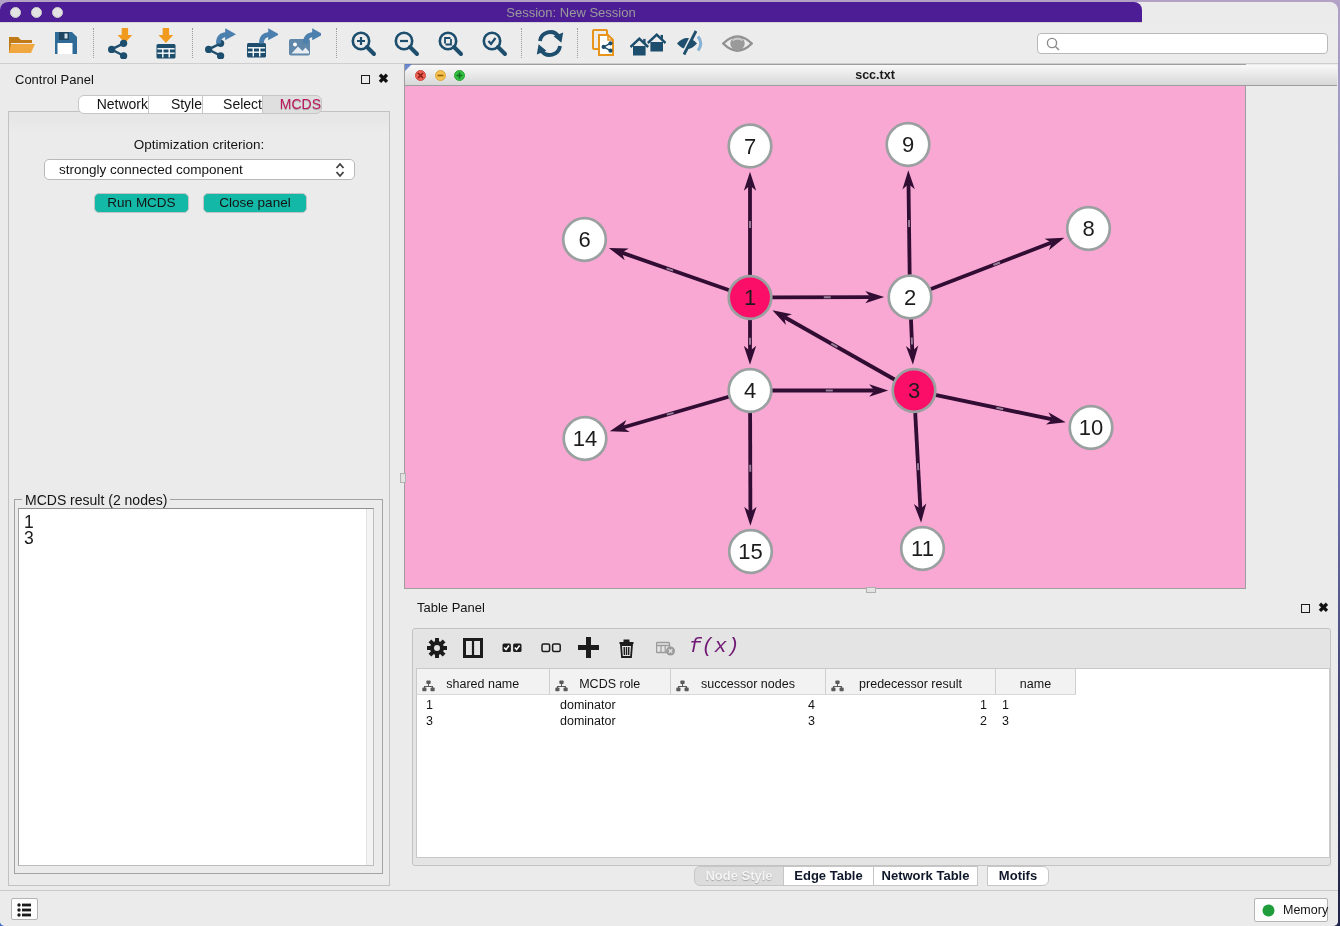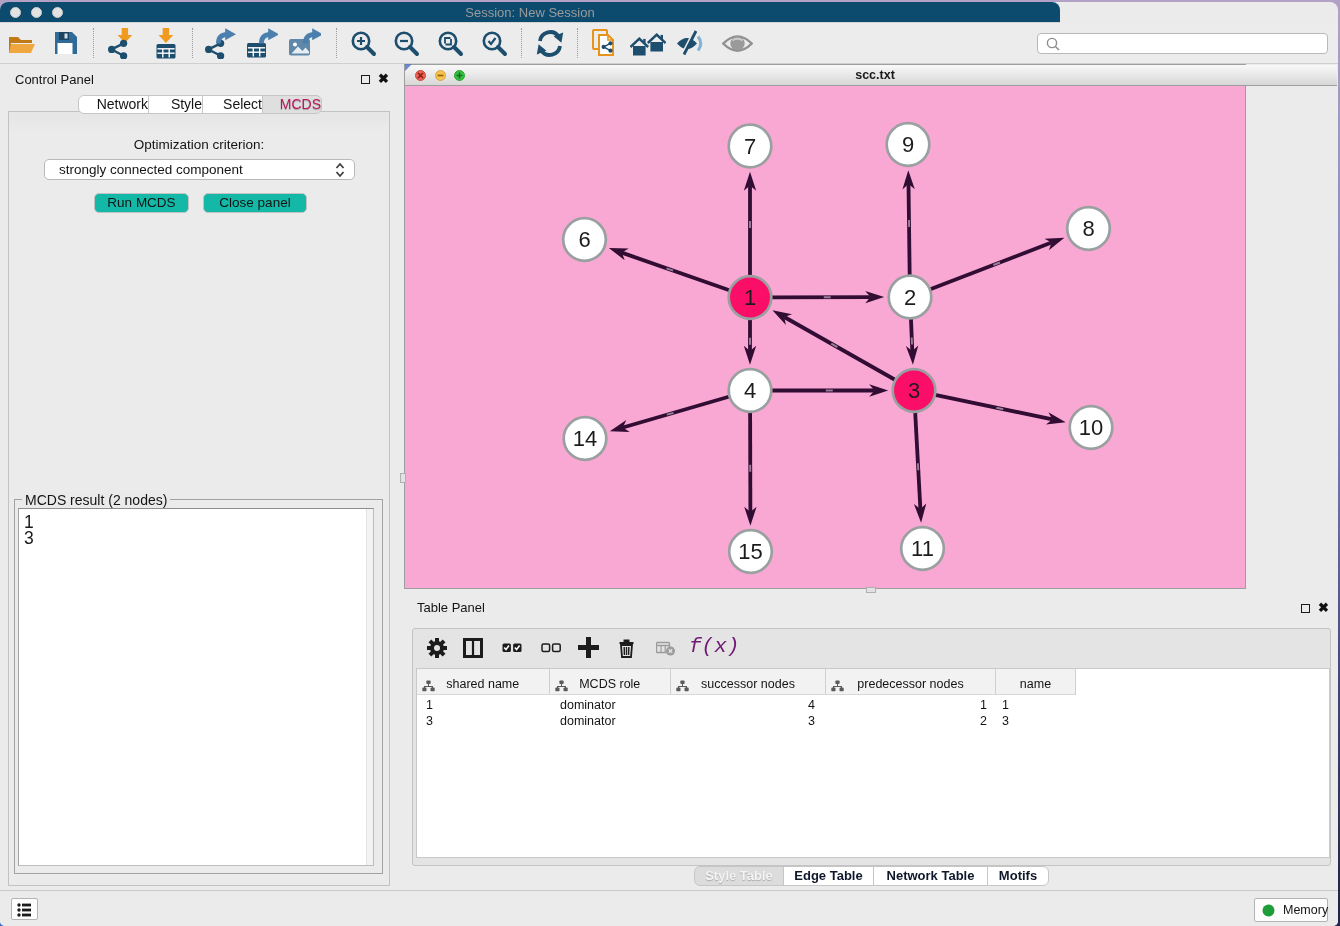--- a/index.html
+++ b/index.html
@@ -1,18 +1,18 @@
 <!DOCTYPE html>
 <html><head><meta charset="utf-8"><style>
 *{margin:0;padding:0;box-sizing:border-box}
 html,body{width:1340px;height:926px;overflow:hidden}
 body{font-family:"Liberation Sans",sans-serif;background:linear-gradient(#b3a1c6 0,#9c98c4 120px,#7b7fbc 420px,#3f4474 700px,#1d2140 926px)}
 .abs{position:absolute}
 #win{position:absolute;left:0;top:2px;width:1338px;height:924px;background:#ebebeb;border-radius:8px 8px 5px 5px}
-#titlebar{position:absolute;left:0;top:0;width:1060px;height:21px;background:#0c4a6e;border-bottom:1px solid #d4d4d4;border-radius:8px 8px 0 0}
+#titlebar{position:absolute;left:0;top:0;width:1142px;height:21px;background:#4c1d95;border-bottom:1px solid #d4d4d4;border-radius:8px 8px 0 0}
 #titlebar .tl{position:absolute;top:5px;width:11px;height:11px;border-radius:50%;background:#e3e3e3;border:1px solid #cccccc}
 #title{position:absolute;left:0;top:3px;width:100%;text-align:center;font-size:13px;color:#9b9b9b}
 #toolbar{position:absolute;left:0;top:21px;width:1338px;height:41px;background:#ececec;border-bottom:1px solid #cfcfcf}
 .sep{position:absolute;top:5px;height:30px;width:0;border-left:1px dotted #9a9a9a}
 .ticon{position:absolute;top:29px}
 #search{position:absolute;left:1037px;top:10px;width:291px;height:21px;background:#fff;border:1px solid #b9b9b9;border-radius:4px}
 
 #cp-title{position:absolute;left:15px;top:70px;font-size:13px;color:#141414}
 .panebtn{position:absolute;width:9px;height:9px;border:1.6px solid #1a1a1a}
 .panex{position:absolute;font-size:12px;font-weight:bold;color:#111}
@@ -390,21 +390,21 @@
         </svg></div>
       <div class="hcell" style="left:254px;width:155px">successor nodes</div>
       <div style="position:absolute;left:259px;top:9px"><svg width="13" height="12" viewBox="0 0 13 12">
           <g fill="#5a5a5a">
             <rect x="4.4" y="0.5" width="4.2" height="3.6" rx="0.8"></rect>
             <rect x="0.3" y="7.6" width="4.2" height="3.6" rx="0.8"></rect>
             <rect x="8.5" y="7.6" width="4.2" height="3.6" rx="0.8"></rect>
             <path d="M6 4 h1 v2 h-1 z M2 6 h9 v1 h-9 z M2 6 h1 v2 h-1 z M10 6 h1 v2 h-1 z"></path>
           </g>
         </svg></div>
-      <div class="hcell" style="left:409px;width:170px">predecessor nodes</div>
+      <div class="hcell" style="left:409px;width:170px">predecessor result</div>
       <div style="position:absolute;left:414px;top:9px"><svg width="13" height="12" viewBox="0 0 13 12">
           <g fill="#5a5a5a">
             <rect x="4.4" y="0.5" width="4.2" height="3.6" rx="0.8"></rect>
             <rect x="0.3" y="7.6" width="4.2" height="3.6" rx="0.8"></rect>
             <rect x="8.5" y="7.6" width="4.2" height="3.6" rx="0.8"></rect>
             <path d="M6 4 h1 v2 h-1 z M2 6 h9 v1 h-9 z M2 6 h1 v2 h-1 z M10 6 h1 v2 h-1 z"></path>
           </g>
         </svg></div>
       <div class="hcell" style="left:579px;width:80px">name</div>
       <div class="hcell" style="left:659px;width:252px;background:#ffffff;border-right:none;border-bottom:none"></div>
@@ -412,23 +412,23 @@
       <div class="cell" style="left:143px;top:28px">dominator</div>
       <div class="cell" style="left:254px;top:28px;width:144px;text-align:right">4</div>
       <div class="cell" style="left:409px;top:28px;width:161px;text-align:right">1</div>
       <div class="cell" style="left:585px;top:28px">1</div>
       <div class="cell" style="left:9px;top:44px">3</div>
       <div class="cell" style="left:143px;top:44px">dominator</div>
       <div class="cell" style="left:254px;top:44px;width:144px;text-align:right">3</div>
       <div class="cell" style="left:409px;top:44px;width:161px;text-align:right">2</div>
       <div class="cell" style="left:585px;top:44px">3</div>
     </div>
-  <div class="btab" style="left:694px;width:90px;border-radius:6px 0 0 6px;background:#dcdcdc;color:#f4f4f4;text-shadow:0 1px 1px #a8a8a8">Style Table</div>
+  <div class="btab" style="left:694px;width:90px;border-radius:6px 0 0 6px;background:#dcdcdc;color:#f4f4f4;text-shadow:0 1px 1px #a8a8a8">Node Style</div>
   <div class="btab" style="left:783px;width:91px">Edge Table</div>
-  <div class="btab" style="left:873px;width:115px">Network Table</div>
+  <div class="btab" style="left:873px;width:105px">Network Table</div>
   <div class="btab" style="left:987px;width:62px;border-radius:0 6px 6px 0">Motifs</div>
   <div id="status">
     <div id="listbtn">
         <svg width="25" height="20" style="position:absolute;left:0px;top:1px">
           <g fill="#1a1a1a">
             <circle cx="7" cy="5" r="1.7"></circle>
             <rect x="10" y="3.6" width="9" height="2.8"></rect>
             <circle cx="7" cy="10" r="1.7"></circle>
             <rect x="10" y="8.6" width="9" height="2.8"></rect>
             <circle cx="7" cy="15" r="1.7"></circle>

